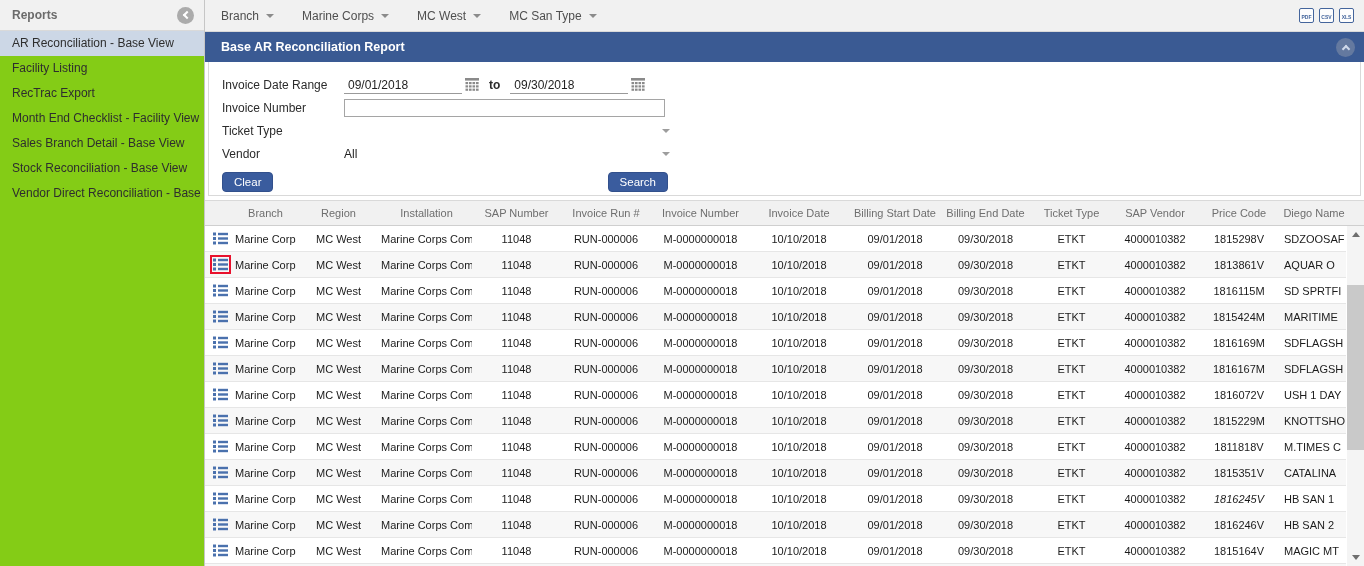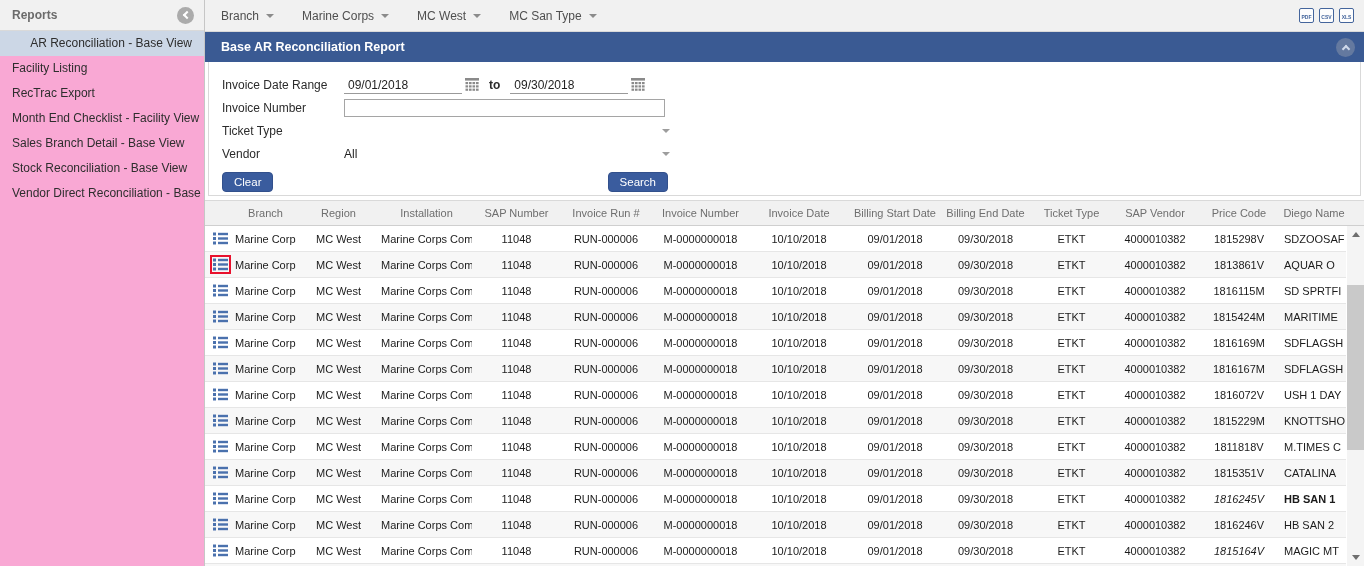--- a/index.html
+++ b/index.html
@@ -1,32 +1,32 @@
 <!DOCTYPE html>
 <html><head>
 <meta charset="utf-8">
 <style>
   * { box-sizing: border-box; margin: 0; padding: 0; }
   html,body { width:1364px; height:566px; overflow:hidden; }
   body { font-family:"Liberation Sans", sans-serif; background:#fff; }
   .app { display:flex; width:1364px; height:566px; }
 
   
-  .sidebar { width:205px; flex-shrink:0; background:#f9a8d4; border-right:1px solid #c6c6c6; }
+  .sidebar { width:205px; flex-shrink:0; background:#84cc16; border-right:1px solid #c6c6c6; }
   .sidebar-header { height:31px; background:#f1f1f1; border-bottom:1px solid #d9d9d9;
     display:flex; align-items:center; justify-content:space-between; padding:0 10px 0 12px; }
   .sidebar-title { font-size:12px; font-weight:bold; color:#6b6b6b; }
   .circ-btn { width:17px; height:17px; border-radius:50%; background:#ababab;
     display:flex; align-items:center; justify-content:center; cursor:pointer; }
   .chev { border:solid #fff; border-width:0 2px 2px 0; display:inline-block; padding:2px; }
   .chev-left { transform:rotate(135deg); margin-left:2px; }
   .side-items { padding-top:0; }
   .side-item { height:25px; line-height:25px; padding:0 12px; font-size:12px; color:#2e2e2e;
     cursor:pointer; white-space:nowrap; overflow:hidden; }
-  .side-item.selected { background:#ccd7e6;text-align:right; }
+  .side-item.selected { background:#ccd7e6; }
 
   
   .main { flex:1; display:flex; flex-direction:column; min-width:0; }
 
   .topbar { height:32px; background:#f1f1f1; border-bottom:1px solid #d9d9d9;
     display:flex; align-items:center; padding:0 6px 0 2px; flex-shrink:0; }
   .tb-item { display:flex; align-items:center; gap:7px; padding:0 14px; font-size:12px;
     color:#4f4f4f; cursor:pointer; white-space:nowrap; }
   .caret { width:0; height:0; border-left:4px solid transparent; border-right:4px solid transparent;
     border-top:4px solid #8b8b8b; }
@@ -554,21 +554,21 @@
             <span class="t-cell" style="width: 91px;">Marine Corps Com...</span>
             <span class="t-cell" style="width: 89px;">11048</span>
             <span class="t-cell" style="width: 90px;">RUN-000006</span>
             <span class="t-cell" style="width: 99px;">M-0000000018</span>
             <span class="t-cell" style="width: 98px;">10/10/2018</span>
             <span class="t-cell" style="width: 94px;">09/01/2018</span>
             <span class="t-cell" style="width: 87px;">09/30/2018</span>
             <span class="t-cell" style="width: 85px;">ETKT</span>
             <span class="t-cell" style="width: 82px;">4000010382</span>
             <span class="t-cell" style="width: 86px; font-style: italic;">1816245V</span>
-            <span class="t-cell left" style="width: 64px; font-weight: bold;">HB SAN 1</span>
+            <span class="t-cell left" style="width: 64px;">HB SAN 1</span>
           </div>
           <div class="t-row alt">
             <span class="icon-cell" style="width: 30px;">
               <span class="row-icon">
                 <svg width="15" height="13" viewBox="0 0 15 13">
                   <g fill="#4a71ad">
                     <rect x="0" y="0.5" width="3" height="3"></rect>
                     <rect x="5" y="0.8" width="10" height="2.4"></rect>
                     <rect x="0" y="5" width="3" height="3"></rect>
                     <rect x="5" y="5.3" width="10" height="2.4"></rect>
@@ -611,21 +611,21 @@
             <span class="t-cell" style="width: 85px;">MC West</span>
             <span class="t-cell" style="width: 91px;">Marine Corps Com...</span>
             <span class="t-cell" style="width: 89px;">11048</span>
             <span class="t-cell" style="width: 90px;">RUN-000006</span>
             <span class="t-cell" style="width: 99px;">M-0000000018</span>
             <span class="t-cell" style="width: 98px;">10/10/2018</span>
             <span class="t-cell" style="width: 94px;">09/01/2018</span>
             <span class="t-cell" style="width: 87px;">09/30/2018</span>
             <span class="t-cell" style="width: 85px;">ETKT</span>
             <span class="t-cell" style="width: 82px;">4000010382</span>
-            <span class="t-cell" style="width: 86px; font-style: italic;">1815164V</span>
+            <span class="t-cell" style="width: 86px;">1815164V</span>
             <span class="t-cell left" style="width: 64px;">MAGIC MT</span>
           </div>
           <div class="t-row alt cut"></div>
           <div class="vscroll">
           <span class="sb-btn sb-up">
               <i class="tri-up"></i>
             </span>
           <span class="sb-thumb"></span>
           <span class="sb-btn sb-down">
               <i class="tri-down"></i>

